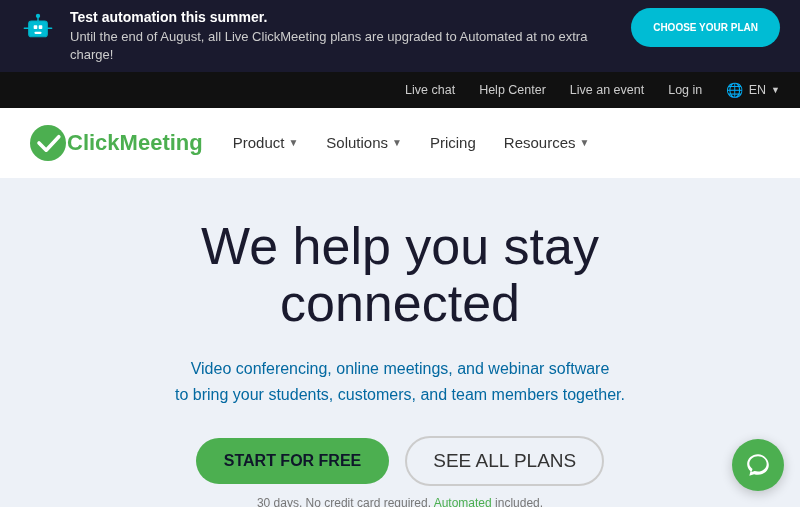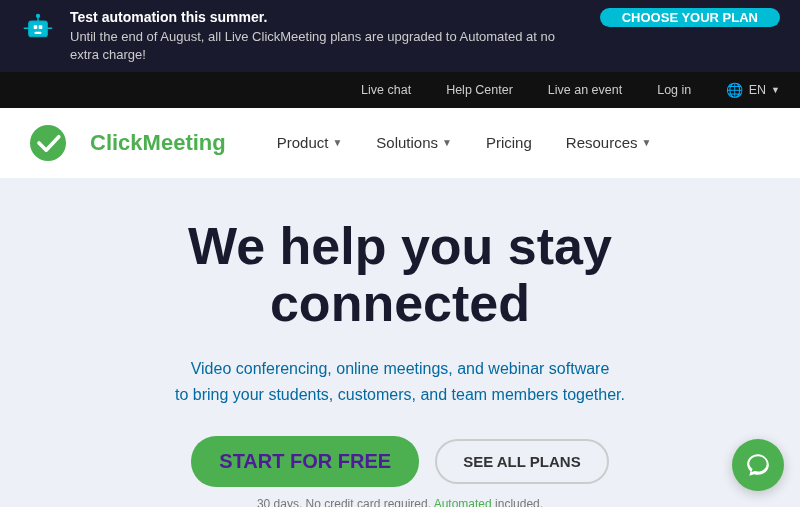--- a/index.html
+++ b/index.html
@@ -21,37 +21,37 @@
       height: 36px;
       flex-shrink: 0;
     }
     .announcement-text { font-size: 13px; line-height: 1.4; color: #ccc; }
     .announcement-text strong { color: white; font-size: 14px; }
     .choose-plan-btn {
       background: #00bcd4;
       color: white;
       border: none;
       border-radius: 25px;
-      padding: 2px 22px;
-      font-size: 13px;
+      padding: 14px 22px;
+      font-size: 10px;
       font-weight: 700;
       cursor: pointer;
       white-space: nowrap;
       flex-shrink: 0;
     }
 
     
     .top-nav {
       background: #111;
       display: flex;
       align-items: center;
       justify-content: flex-end;
       padding: 0 20px;
       height: 36px;
-      gap: 35px;
+      gap: 24px;
     }
     .top-nav a {
       color: #ccc;
       font-size: 12.5px;
       text-decoration: none;
       cursor: pointer;
     }
     .lang-selector {
       display: flex;
       align-items: center;
@@ -67,38 +67,37 @@
       background: white;
       display: flex;
       align-items: center;
       padding: 0 30px;
       height: 70px;
       box-shadow: 0 1px 4px rgba(0,0,0,0.08);
     }
     .logo {
       display: flex;
       align-items: center;
-      gap: 24px;
+      gap: 1px;
       text-decoration: none;
-      margin-right: 37px;
+      margin-right: 16px;
     }
     .logo-icon {
       width: 36px;
       height: 36px;
     }
     .logo-text {
       font-size: 22px;
       font-weight: 700;
       color: #222;
     }
     .logo-text span { color: #4caf50; }
     .nav-links {
       display: flex;
       align-items: center;
-      gap: 6px;
       flex: 1;
     }
     .nav-item {
       padding: 8px 14px;
       font-size: 15px;
       color: #333;
       cursor: pointer;
       border-radius: 4px;
       display: flex;
       align-items: center;
@@ -121,21 +120,21 @@
     .hero {
       background: #edf1f7;
       display: flex;
       flex-direction: column;
       align-items: center;
       padding: 40px 20px 20px;
       text-align: center;
     }
     .hero-title {
       font-size: 52px;
-      font-weight: 700;
+      font-weight: 400;
       color: #1a1a2e;
       line-height: 1.1;
       max-width: 680px;
     }
     .hero-title .underline-word {
       position: relative;
       display: inline-block;
     }
     .hero-title .underline-word::after {
       content: '';
@@ -157,36 +156,36 @@
       text-align: center;
     }
     .hero-buttons {
       display: flex;
       gap: 16px;
       margin-top: 28px;
       align-items: center;
     }
     .start-free-btn {
       background: #4caf50;
-      color: #4c1d95;
+      color: #0f172a;
       border: none;
       border-radius: 25px;
       padding: 14px 28px;
-      font-size: 20px;
+      font-size: 16px;
       font-weight: 700;
       cursor: pointer;
     }
     .see-plans-btn {
       background: transparent;
       color: #333;
       border: 2px solid #ccc;
       border-radius: 25px;
       padding: 12px 26px;
-      font-size: 15px;
-      font-weight: 700;
+      font-size: 19px;
+      font-weight: 400;
       cursor: pointer;
       text-align: right;
     }
     .hero-note {
       font-size: 12px;
       color: #777;
       margin-top: 10px;
     }
     .hero-note a { color: #4caf50; text-decoration: none; }
 

